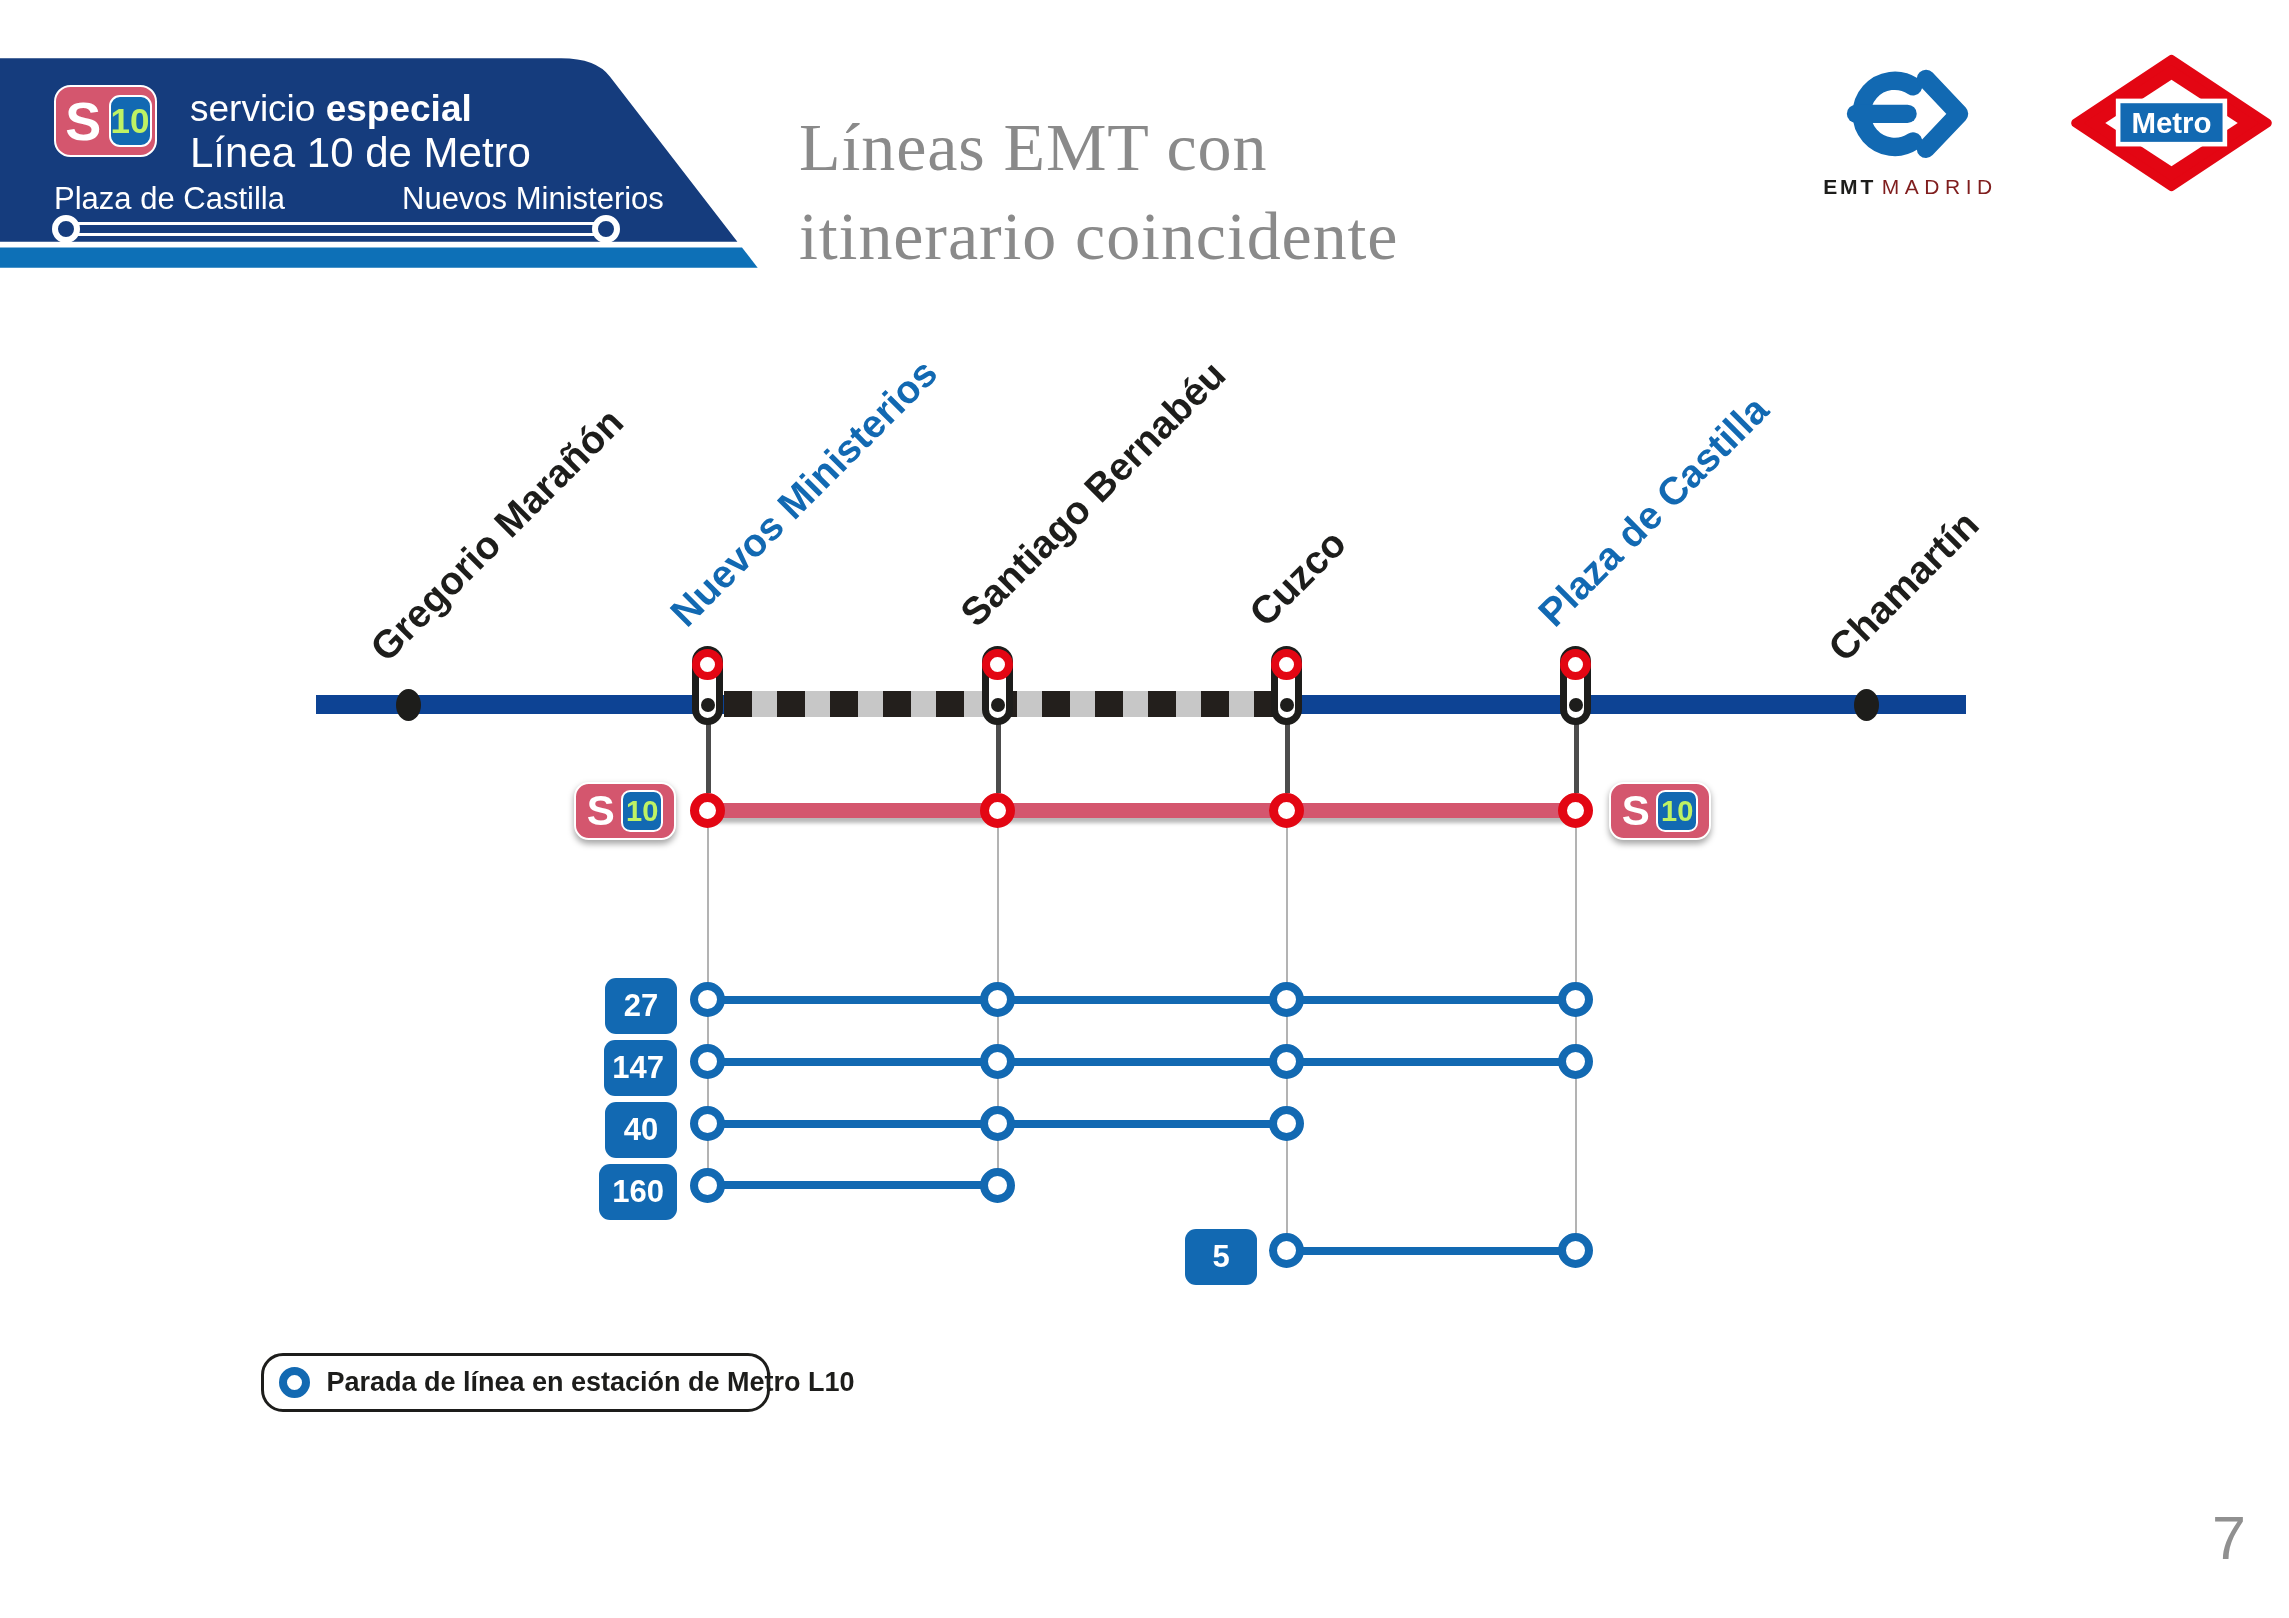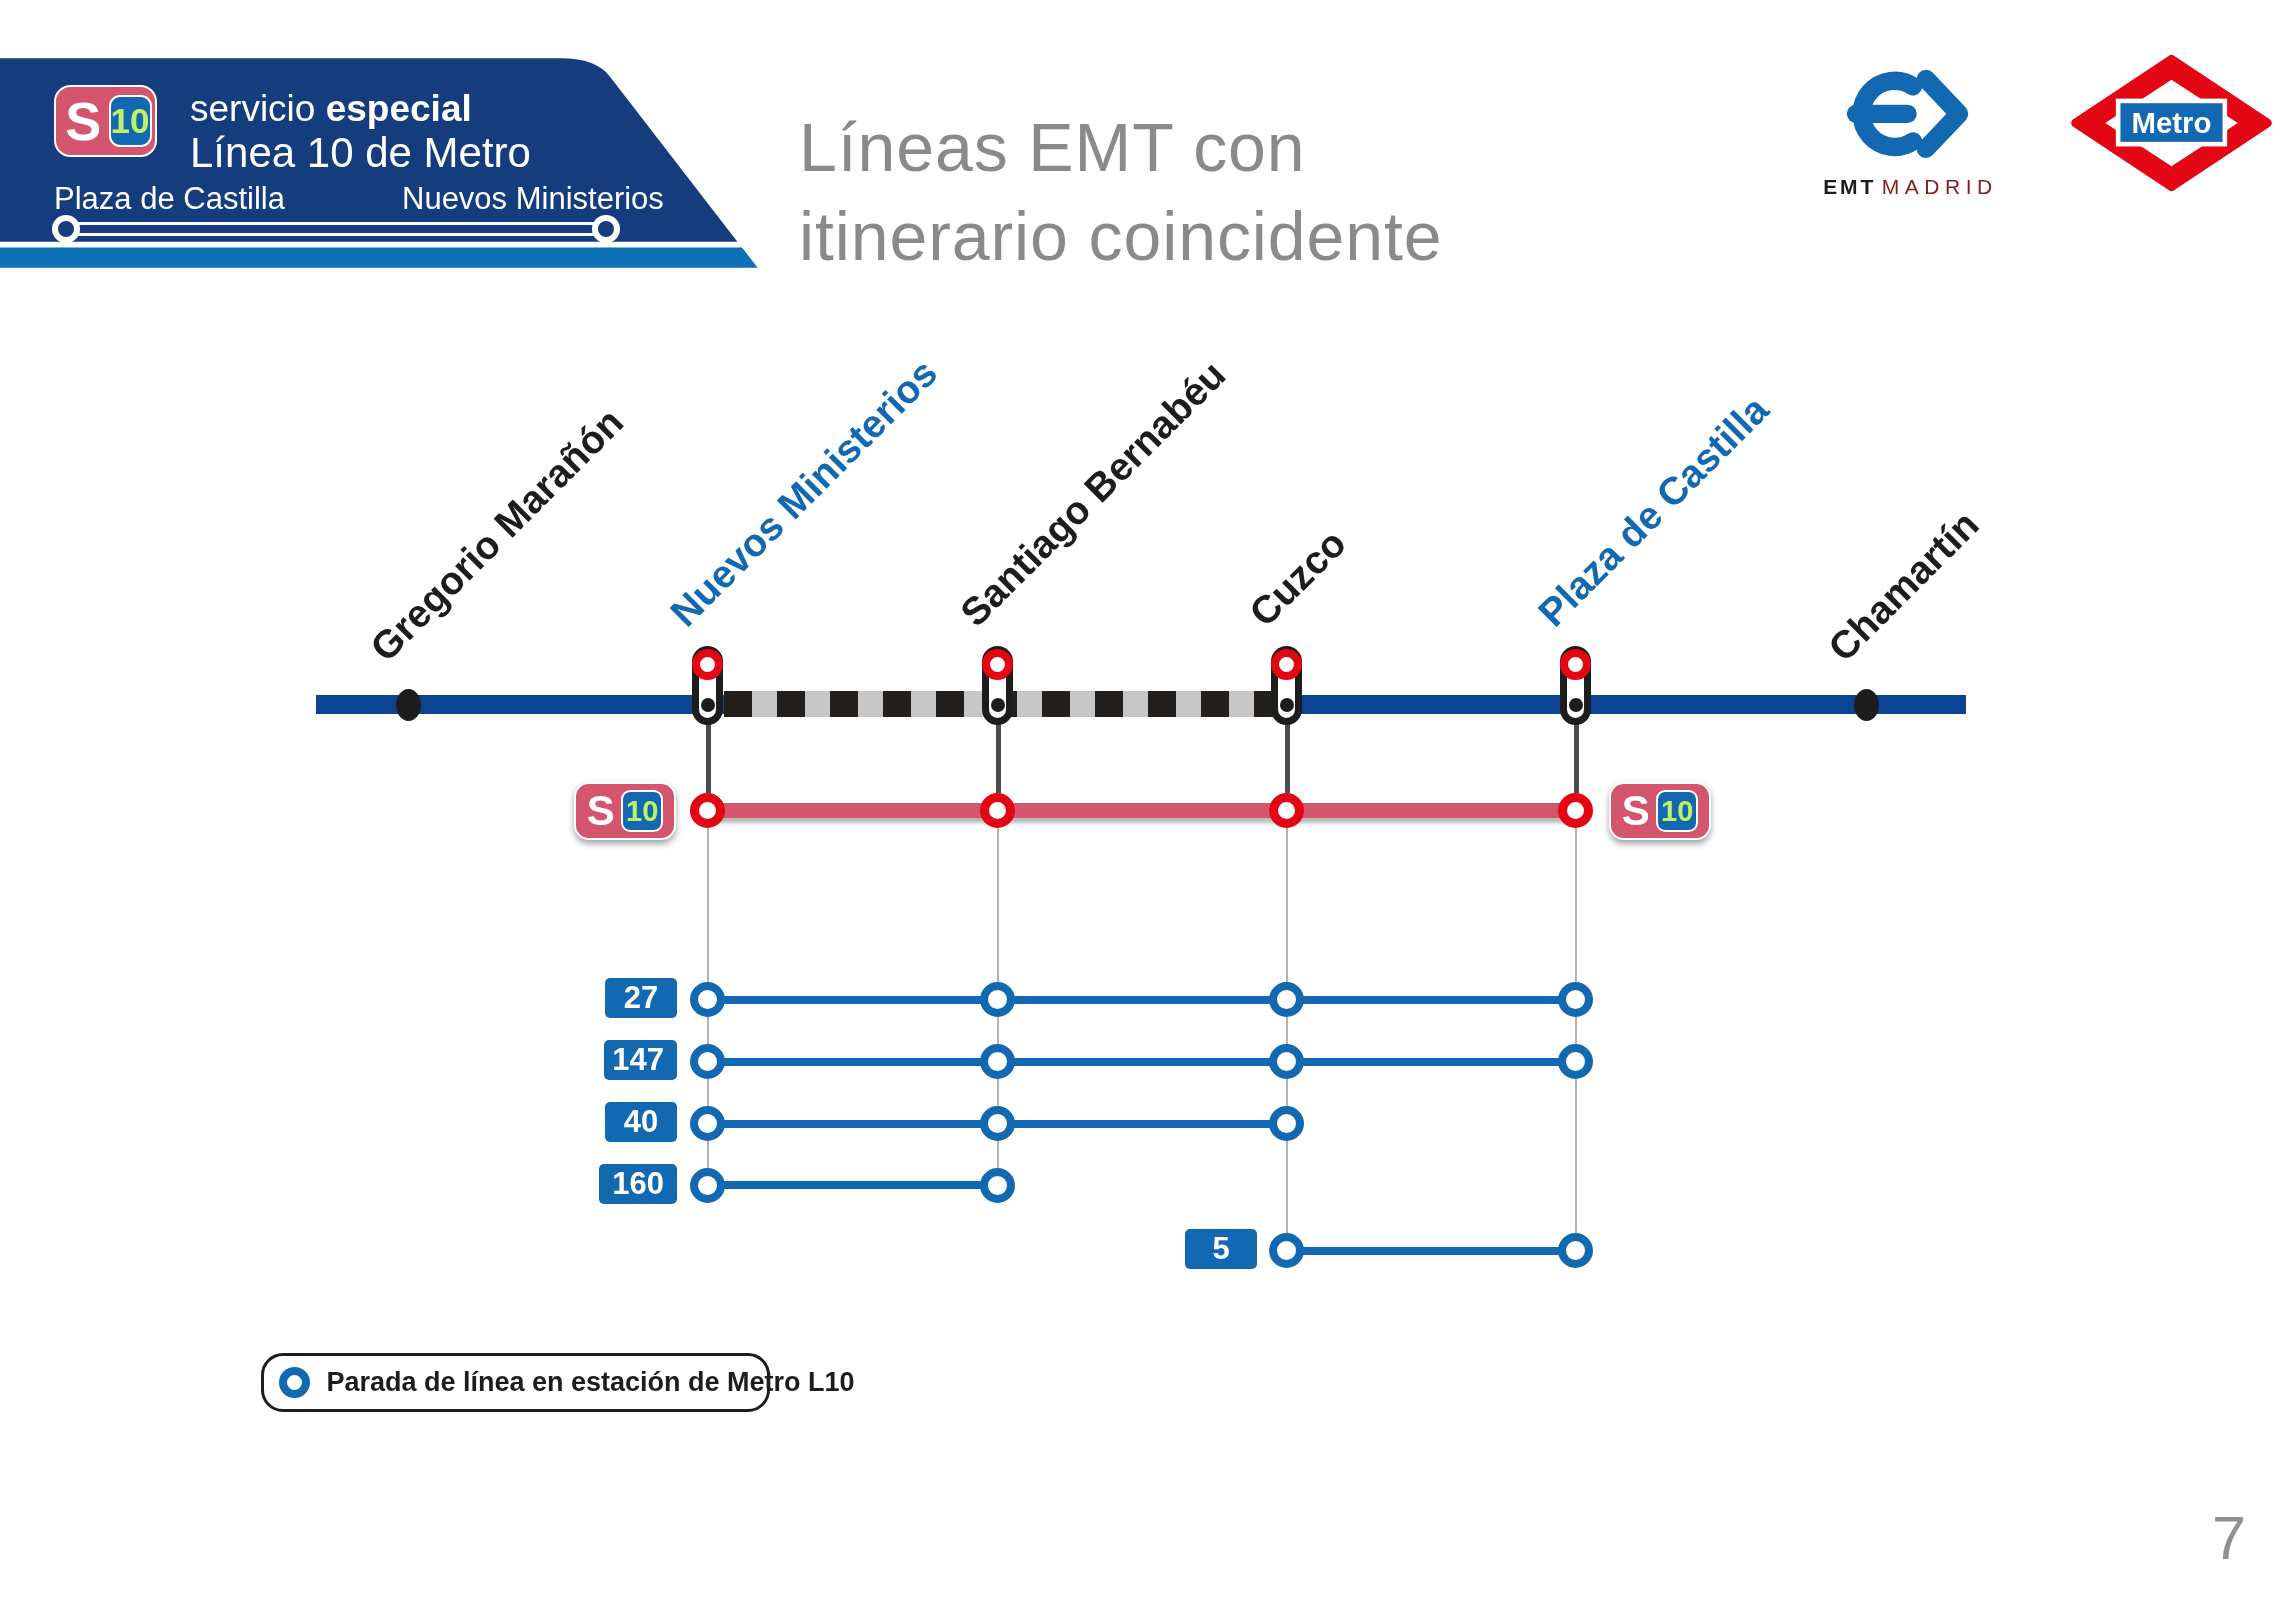--- a/index.html
+++ b/index.html
@@ -34,21 +34,21 @@
 
   
   .s10-badge{display:flex;align-items:center;background:var(--rose);border:2.8px solid #fff;box-sizing:border-box;}
   #hdr-badge{left:54px;top:85px;width:103px;height:72px;border-radius:16.6px;padding:0 9.2px;gap:7.4px;}
   #hdr-badge .s{font-size:54px;}
   .s10-badge .s{color:#fff;font-weight:700;line-height:1;}
   .s10-badge .ten{background:var(--emt-blue);border:2.8px solid #fff;color:#bef264;font-weight:700;border-radius:11px;display:flex;align-items:center;justify-content:center;box-sizing:border-box;}
   #hdr-badge .ten{width:52px;height:52px;font-size:35px;}
 
   
-  #page-title{left:799px;top:103px;color:var(--title-gray);font-size:68px;font-weight:300;line-height:89px;letter-spacing:0.9px;}
+  #page-title{left:799px;top:103px;color:var(--title-gray);font-size:68px;font-weight:300;line-height:89px;letter-spacing:0.9px;font-family:Liberation Serif, serif;}
 
   
   #emt-caption{left:1823px;top:175px;width:175px;text-align:center;font-size:21px;color:#1d1d1b;white-space:nowrap;}
   #emt-caption .b{font-weight:700;letter-spacing:2.8px;}
   #emt-caption .l{font-weight:400;letter-spacing:5.5px;color:#7f1d1d;}
 
   
   .connector-dark{width:4.6px;background:#4c4c4c;}
   .connector-light{width:1.8px;background:#b3b3b3;}
   #dash-band{height:26px;background:repeating-linear-gradient(90deg,var(--dash-black) 0 28px,var(--dash-gray) 28px 53px);background-color:var(--dash-gray);z-index:3;}
@@ -57,21 +57,21 @@
   .capsule-ring{width:31px;height:31px;background:#fff;border:8.3px solid var(--red);border-radius:50%;box-sizing:border-box;z-index:5;}
   .capsule-dot{width:14px;height:14px;background:var(--ink);border-radius:50%;z-index:5;}
   .station-label{transform-origin:0 100%;transform:rotate(-45deg);font-weight:700;font-size:39px;white-space:nowrap;height:44px;line-height:44px;z-index:6;}
   .s10-ring{width:35px;height:35px;background:#fff;border:9.2px solid var(--red);border-radius:50%;box-sizing:border-box;z-index:5;}
   .s10-diagram-badge{width:102px;height:58px;border-radius:14.8px;padding:0 8.3px;gap:6.5px;box-shadow:0 3.7px 6.5px rgba(0,0,0,0.35);z-index:6;justify-content:center;}
   .s10-diagram-badge .s{font-size:42px;}
   .s10-diagram-badge .ten{width:42px;height:42px;font-size:29px;border-radius:9.2px;}
 
   .bus-line{height:8.3px;background:var(--emt-blue);z-index:2;}
   .bus-ring{width:35px;height:35px;background:#fff;border:8.3px solid var(--emt-blue);border-radius:50%;box-sizing:border-box;z-index:4;}
-  .bus-badge{background:var(--emt-blue);color:#fff;font-weight:700;font-size:31px;height:40px;min-width:72px;padding:0 13px;border-radius:5px;display:flex;align-items:center;justify-content:center;box-sizing:border-box;z-index:4;}
+  .bus-badge{background:var(--emt-blue);color:#fff;font-weight:700;font-size:31px;height:56px;min-width:72px;padding:0 13px;border-radius:11px;display:flex;align-items:center;justify-content:center;box-sizing:border-box;z-index:4;}
 
   
   #legend{left:261px;top:1353px;width:509px;height:59px;border:3.7px solid var(--ink);border-radius:22px;box-sizing:border-box;display:flex;align-items:center;gap:16.6px;padding:0 14.8px;background:#fff;}
   #legend .ring{width:31px;height:31px;border:8.3px solid var(--emt-blue);border-radius:50%;box-sizing:border-box;background:#fff;flex:0 0 auto;}
   #legend .txt{font-size:27px;font-weight:700;color:var(--ink);white-space:nowrap;}
 
   #page-num{right:44px;top:1503px;font-size:61px;font-weight:300;color:#909090;}
 </style>
 </head>
 <body>

